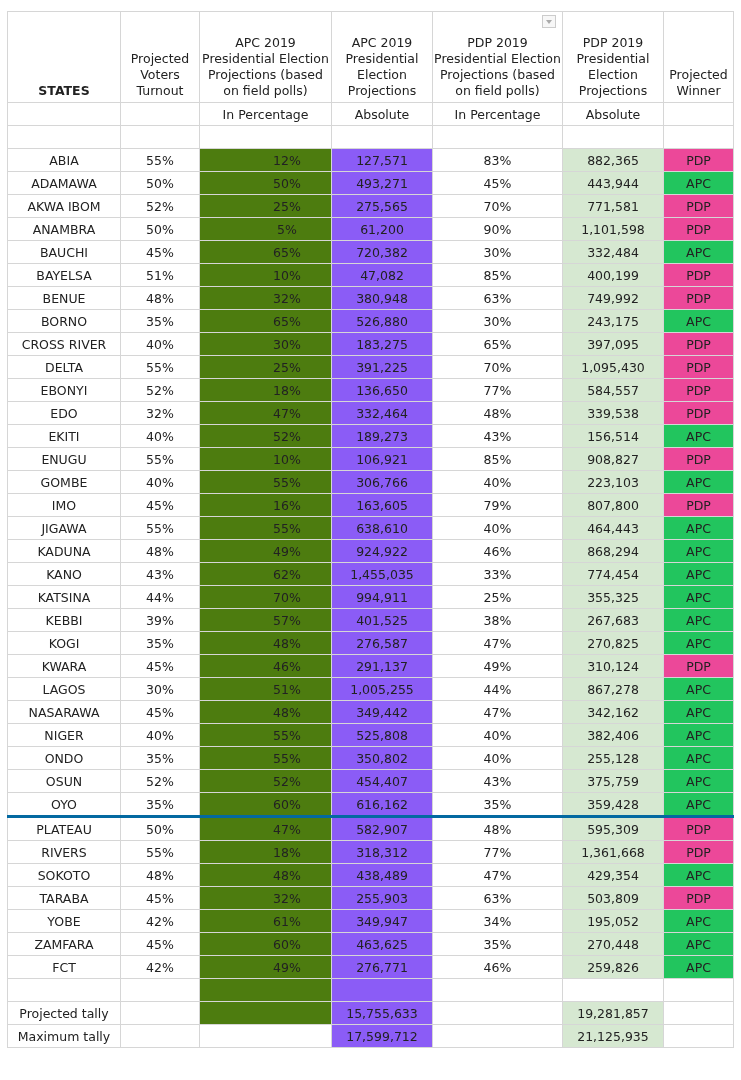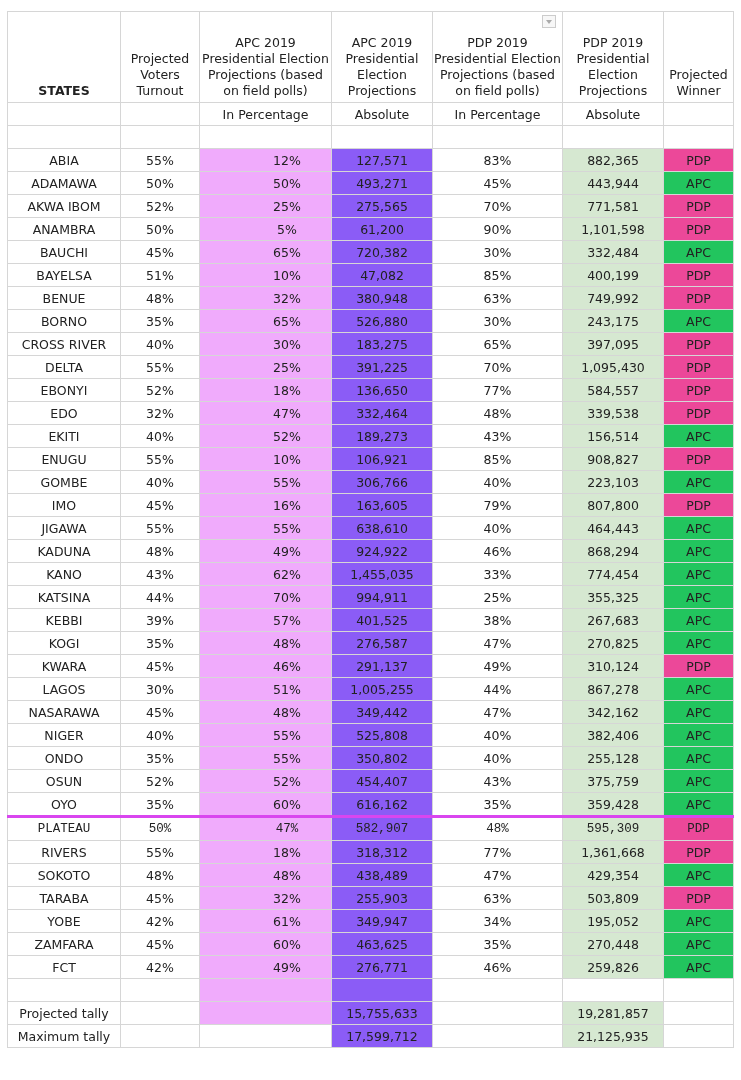--- a/index.html
+++ b/index.html
@@ -4,22 +4,22 @@
 <style>
   html, body { margin:0; padding:0; background:#ffffff; }
   body { width:741px; height:1080px; overflow:hidden; font-family:"DejaVu Sans", sans-serif; color:#222; }
   table { position:absolute; left:7px; top:11px; border-collapse:collapse; table-layout:fixed; }
   td, th { border:1px solid #d6d6d6; text-align:center; font-size:12.5px; font-weight:normal; padding:0; line-height:15px; overflow:hidden; white-space:nowrap; }
   th.h { height:87px; vertical-align:bottom; white-space:normal; padding-bottom:3px; line-height:16px; }
   th.states { font-weight:bold; }
   td.sub { height:22px; }
   td.blank { height:22px; }
   tr.data td { height:22px; }
-  tr.sep td { border-top:3px solid #d946ef;font-family:Liberation Mono, monospace; }
-  .apcpct { background:#f0abfc;padding-left:43px; }
+  tr.sep td { border-top:3px solid #0369a1; }
+  .apcpct { background:#4d7c0f;padding-left:43px; }
   .apcabs { background:#8b5cf6; }
   .pdpabs { background:#d6e8d1;margin-top:12px; }
   .win-APC { background:#22c55e; }
   .win-PDP { background:#ec4899; }
   .dd { display:inline-block; width:12px; height:11px; border:1px solid #ccc; position:absolute; right:6px; top:3px; background:#f7f7f7; }
   .dd::after { content:""; position:absolute; left:3px; top:4px; border-left:3px solid transparent; border-right:3px solid transparent; border-top:4px solid #aaa; }
   th.pdp-pct { position:relative; }
 </style>
 </head>
 <body>

